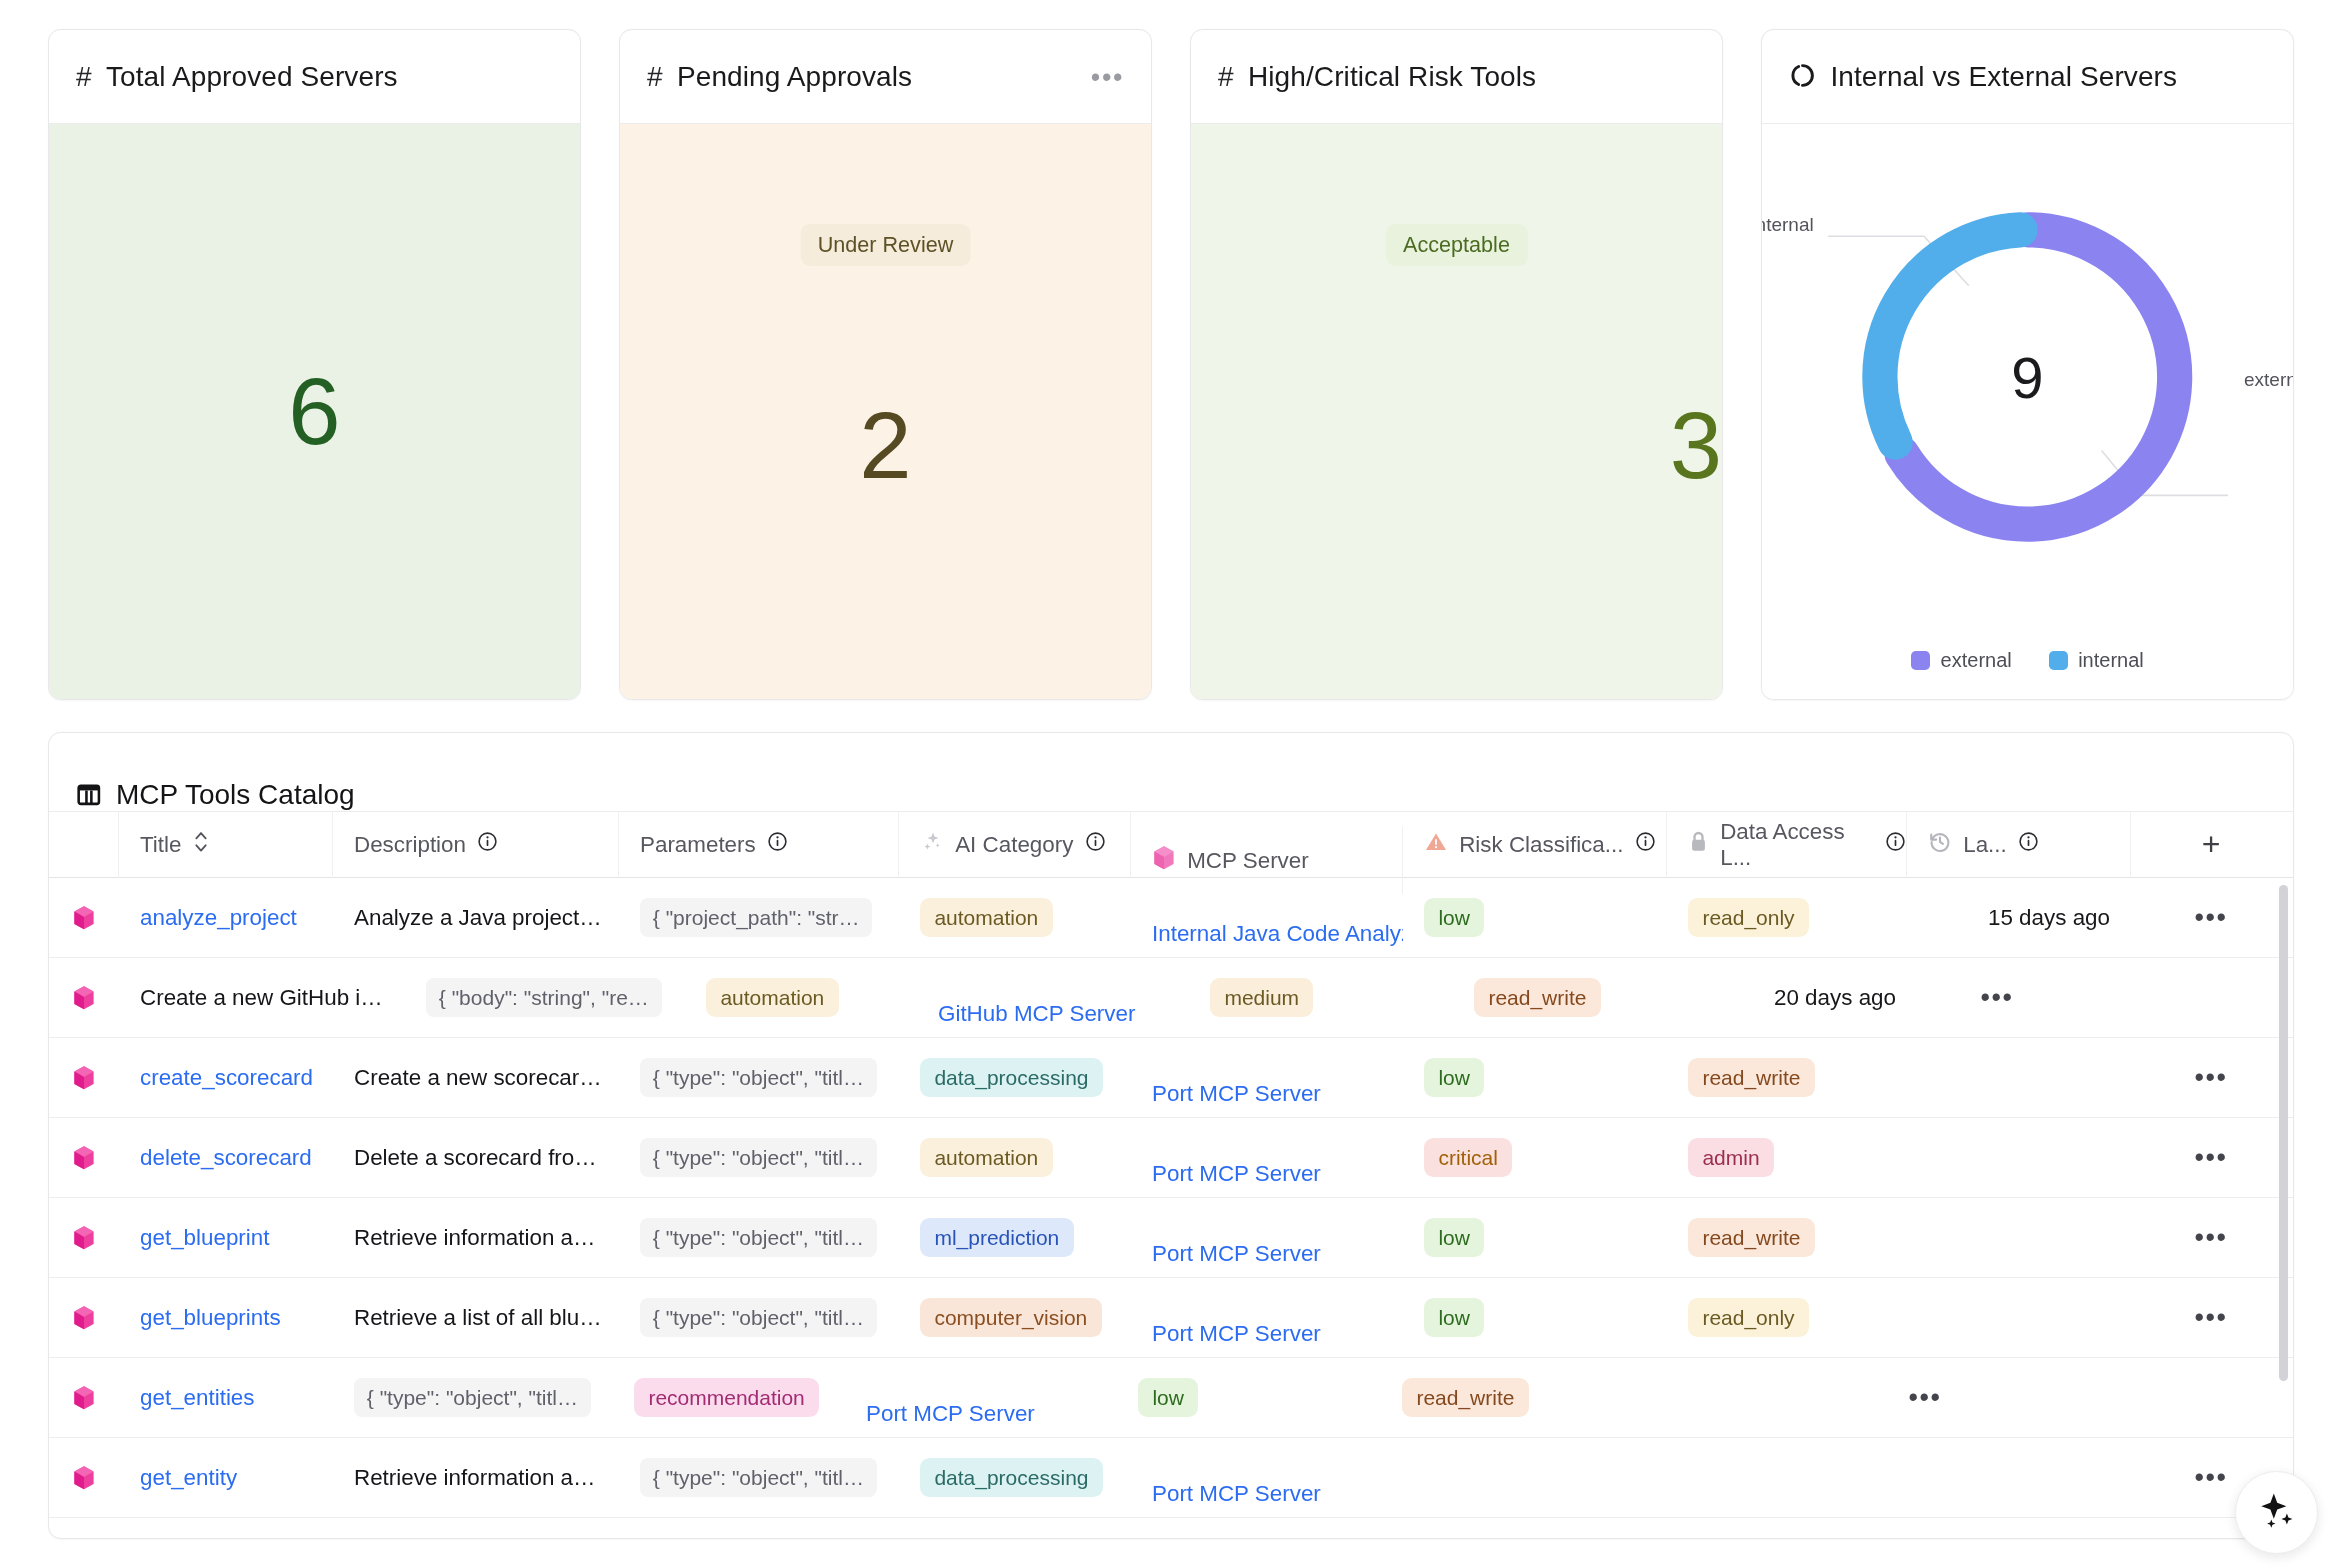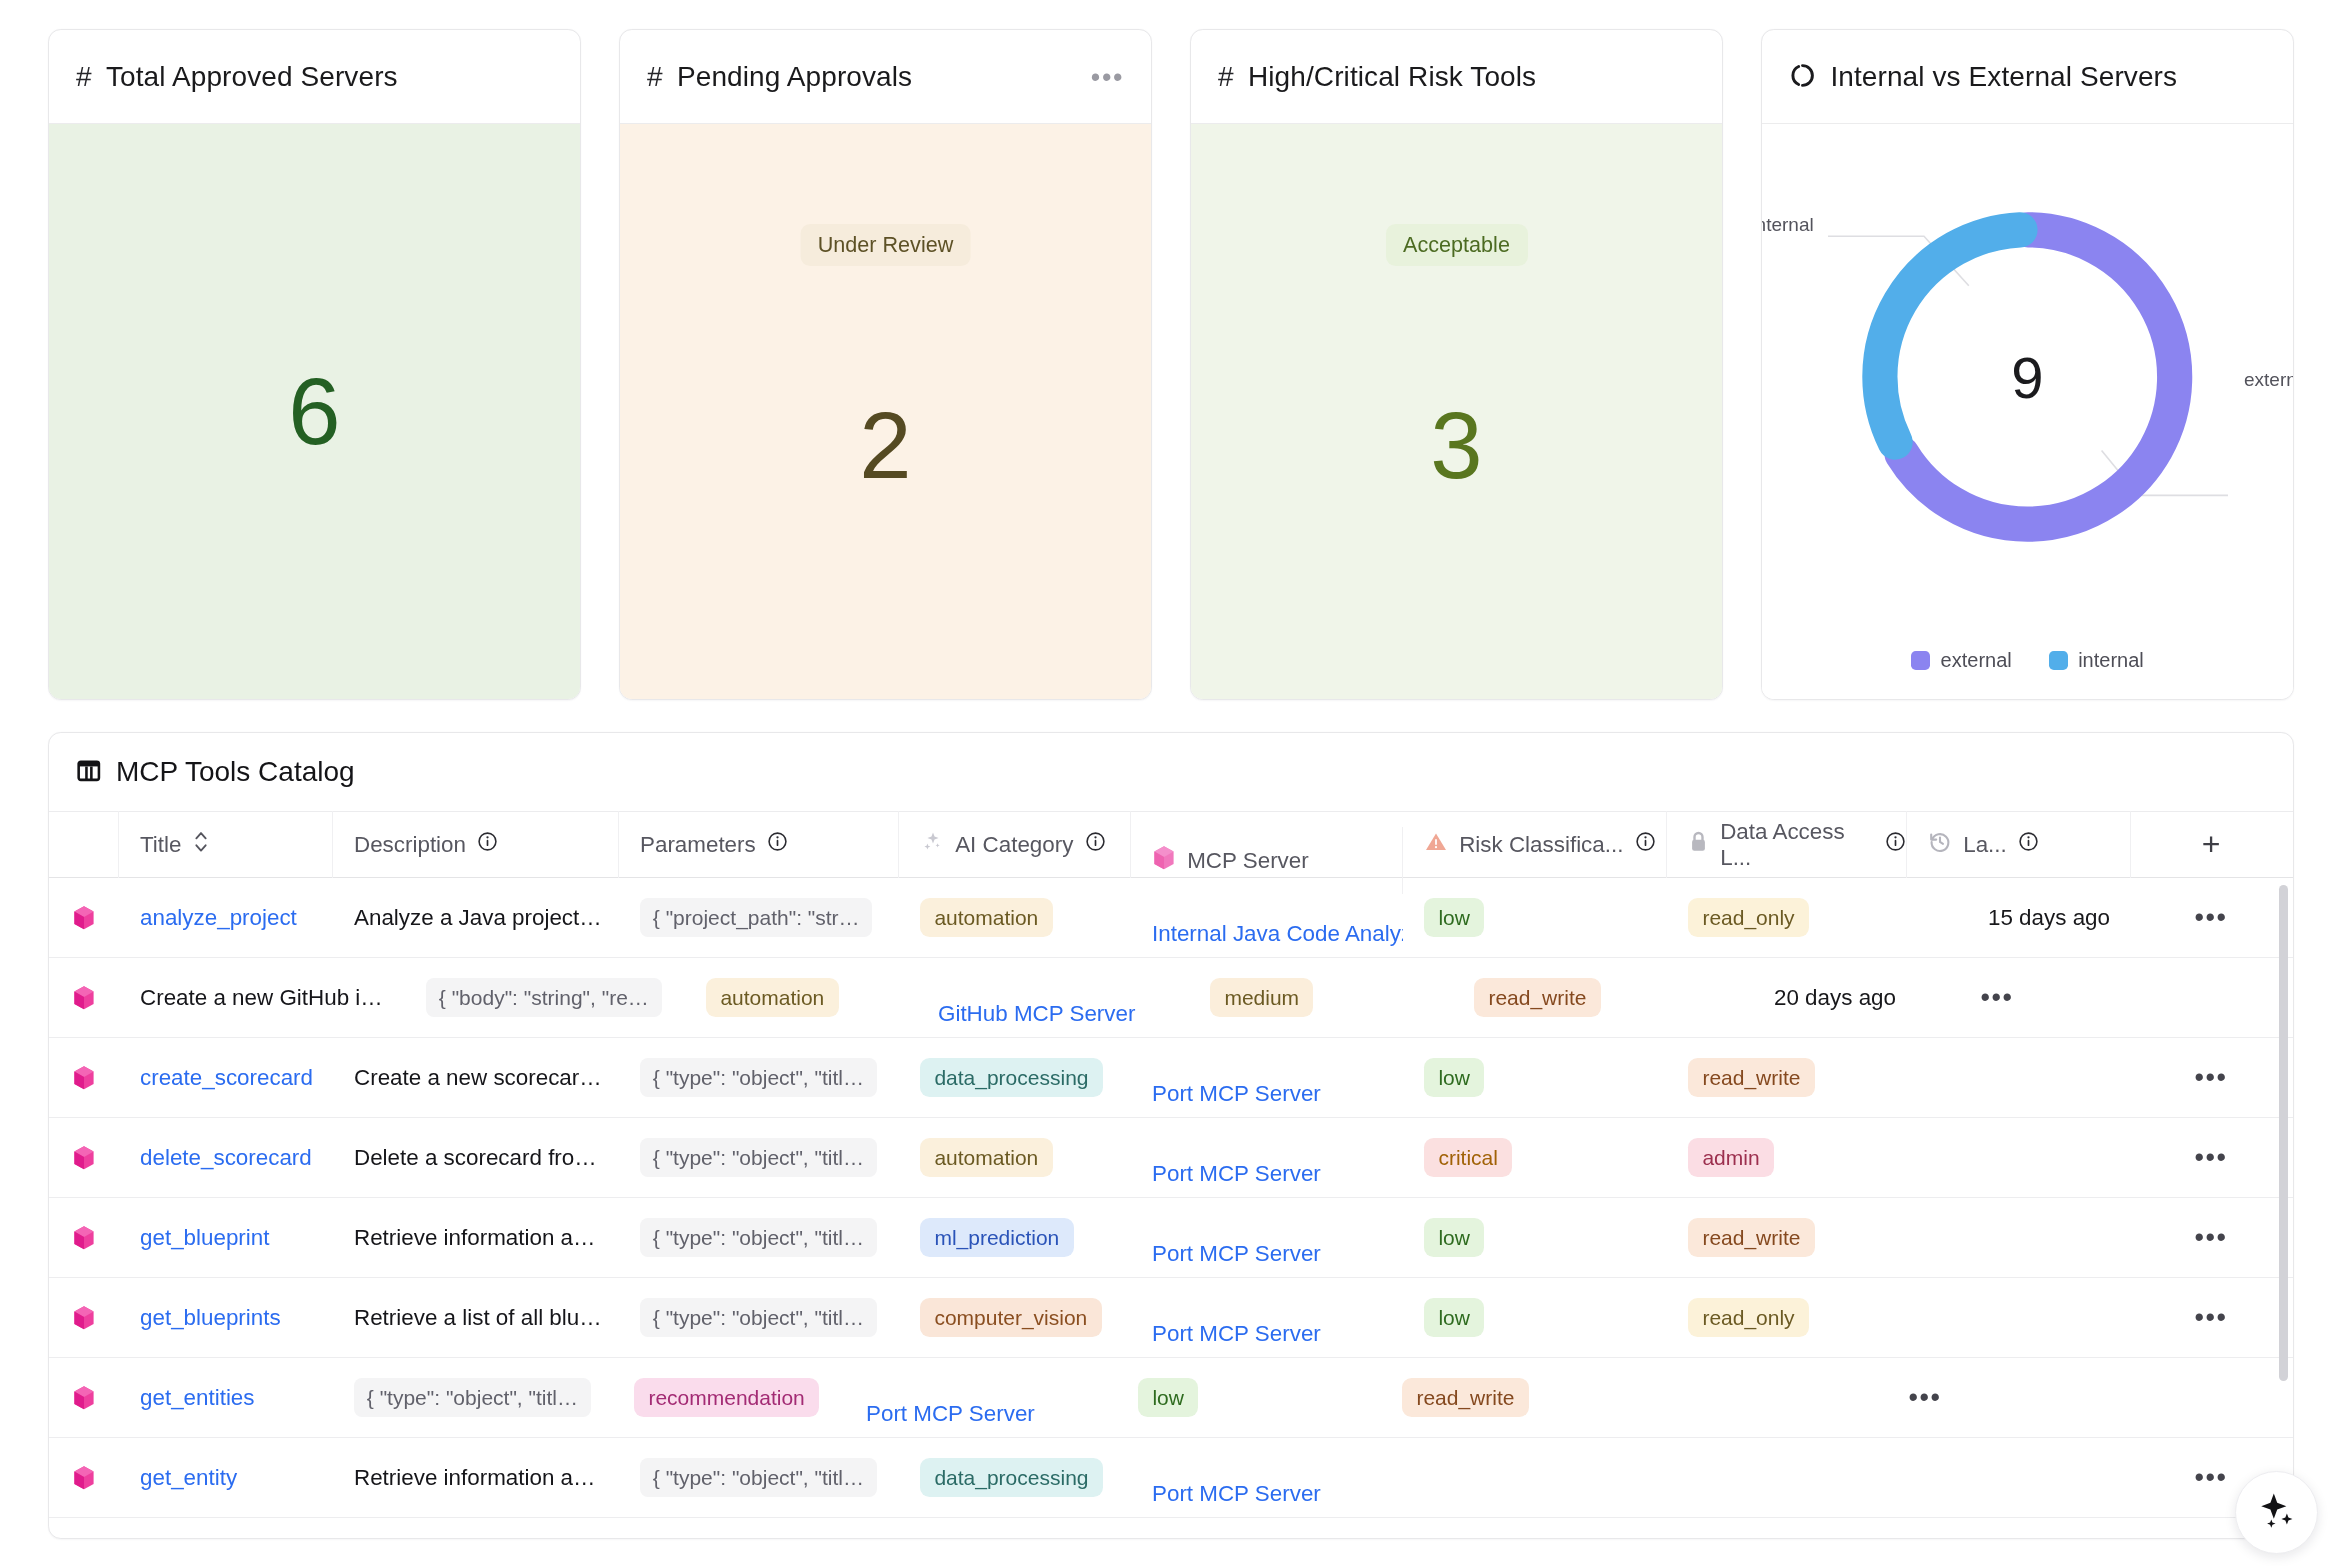--- a/index.html
+++ b/index.html
@@ -27,21 +27,21 @@
     padding: 0 27px;
     border-bottom: 1.6px solid #ececed;
   }
   .kpi-head .htitle { font-size: 28px; color: #1a1a1c; letter-spacing: 0.1px; white-space: nowrap; }
   .hash { font-size: 28px; color: #26262a; font-weight: 400; }
   .dots-head { margin-left: auto; color: #9a9aa2; font-size: 27px; letter-spacing: 1.6px; line-height: 8px; }
 
   .kpi-body { flex: 1; display: flex; flex-direction: column; align-items: center; justify-content: center; position: relative; }
   .kpi-body.green { background: #e9f2e4; }
   .kpi-body.cream { background: #fcf2e6; }
-  .kpi-body.lightgreen { background: #f0f5e9; }
+  .kpi-body.lightgreen { background: #f0f5e9; align-items: flex-end; }
   .kpi-body.plain { background: #ffffff; }
 
   .kpi-badge {
     position: absolute; top: 100px; left: 50%; transform: translateX(-50%);
     padding: 8px 17.6px; border-radius: 9.6px; font-size: 21.6px; white-space: nowrap;
   }
   .badge-review { background: #f6ecdc; color: #5d5126; }
   .badge-accept { background: #e8f2dc; color: #4c6b22; }
   .kpi-number { font-size: 94px; font-weight: 400; line-height: 1; }
   .num-green { color: #246023; }
@@ -58,21 +58,21 @@
   .leader-internal { left: -6.4px; top: 90px; }
   .leader-external { right: -14.4px; top: 245px; }
   .leader-line { position: absolute; stroke: #dedee2; stroke-width: 2; fill: none; }
   .legend { position: absolute; bottom: 27px; left: 0; right: 0; display: flex; justify-content: center; gap: 37px; }
   .legend-item { display: flex; align-items: center; gap: 10.4px; font-size: 20px; color: #4e4e57; }
   .swatch { width: 19px; height: 19px; border-radius: 4.8px; }
 
   
   .table-card { margin-top: 32px; width: 2246px; height: 807px; position: relative; display: flex; flex-direction: column; }
   .table-head-bar {
-    height: 78px; flex: 0 0 78px; display: flex; align-items: center; gap: 14.4px; padding: 0 27px;
+    height: 78px; flex: 0 0 78px; display: flex; align-items: flex-end; gap: 14.4px; padding: 0 27px;
   }
   .table-title { font-size: 28px; color: #141417; }
 
   .thead { display: flex; height: 67px; border-top: 1.6px solid #ececee; border-bottom: 1.6px solid #e4e4e6; align-items: center; }
   .th { display: flex; align-items: center; gap: 11.2px; font-size: 22.4px; color: #575760; padding-left: 21px; height: 67px; border-right: 1.6px solid #f0f0f2; }
   .th:last-child { border-right: none; }
   .th.plus-col { justify-content: center; padding-left: 0; color: #3f3f46; font-size: 32px; }
 
   .c0 { width: 70px; }        
   .c1 { width: 214px; }       

